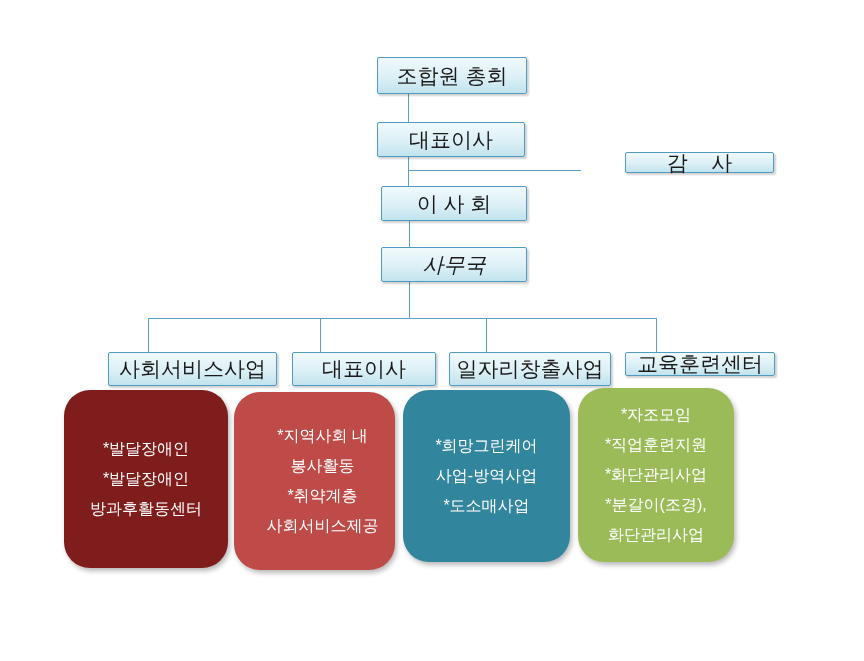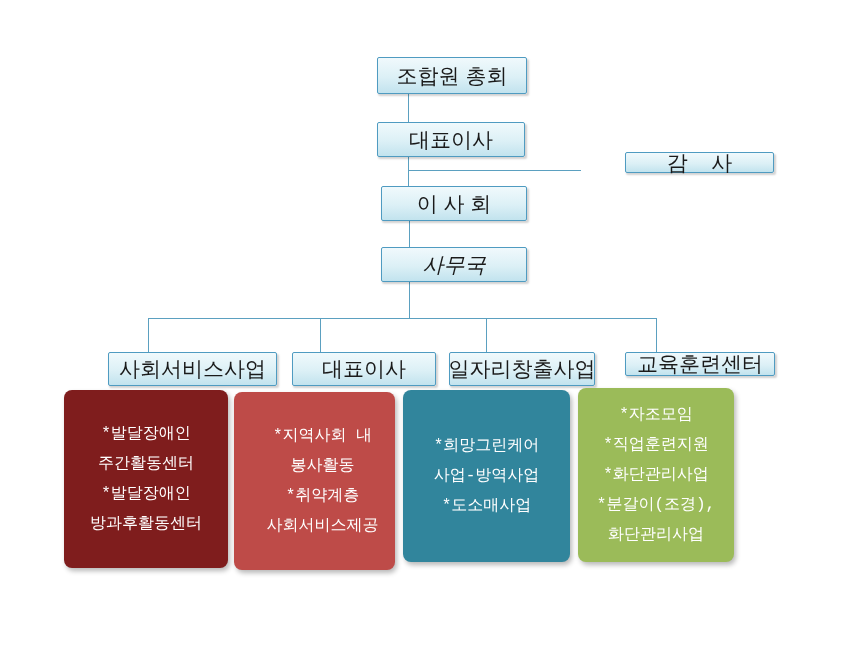--- a/index.html
+++ b/index.html
@@ -21,28 +21,27 @@
   }
 
   
   .vline, .hline { position:absolute; background:#5ba0c0; }
   .vline { width:1px; }
   .hline { height:1px; }
 
   
   .content-box {
     position:absolute;
-    border-radius:8px;
+    border-radius:26px;
     color:#ffffff;
     display:flex; flex-direction:column;
     align-items:center; justify-content:center;
     font-size:16px; line-height:30px;
     text-align:center;
     box-shadow:2px 3px 5px rgba(0,0,0,0.28);
-    font-family:Liberation Mono, monospace;
   }
   .purple { background:#7f1d1d; }
   .red    { background:#be4b48; }
   .teal   { background:#31859c; }
   .green  { background:#9bbb59; }
   .box-line { white-space:pre; }
 </style>
 </head>
 <body>
 
@@ -60,26 +59,25 @@
   <div class="vline" style="left:656px; top:318px; height:34px;"></div>
 
   <div class="blue-box" style="left:333px; top:57px;  width:150px; height:37px;">조합원 총회</div>
   <div class="blue-box" style="left:333px; top:122px; width:148px; height:35px;">대표이사</div>
   <div class="blue-box" style="left:581px; top:152px; width:149px; height:21px;">감    사</div>
   <div class="blue-box" style="left:337px; top:186px; width:146px; height:35px;">이 사 회</div>
   <div class="blue-box" style="left:337px; top:247px; width:146px; height:35px;font-style:italic;">사무국</div>
 
   <div class="blue-box" style="left:64px;  top:352px; width:169px; height:34px;">사회서비스사업</div>
   <div class="blue-box" style="left:248px; top:352px; width:144px; height:34px;">대표이사</div>
-  <div class="blue-box" style="left:405px; top:352px; width:146px; height:34px;">일자리창출사업</div>
+  <div class="blue-box" style="left:405px; top:352px; width:162px; height:34px;">일자리창출사업</div>
   <div class="blue-box" style="left:581px; top:352px; width:150px; height:24px;">교육훈련센터</div>
 
   <div class="content-box purple" style="left:64px; top:390px; width:164px; height:178px;">
     <div class="box-line">*발달장애인</div>
-    <div class="box-line">주간활동센터</div>
     <div class="box-line">*발달장애인</div>
     <div class="box-line">방과후활동센터</div>
   </div>
 
   <div class="content-box red" style="left:234px; top:392px; width:161px; height:178px;padding-left:16px;">
     <div class="box-line">*지역사회 내</div>
     <div class="box-line">봉사활동</div>
     <div class="box-line">*취약계층</div>
     <div class="box-line">사회서비스제공</div>
   </div>

